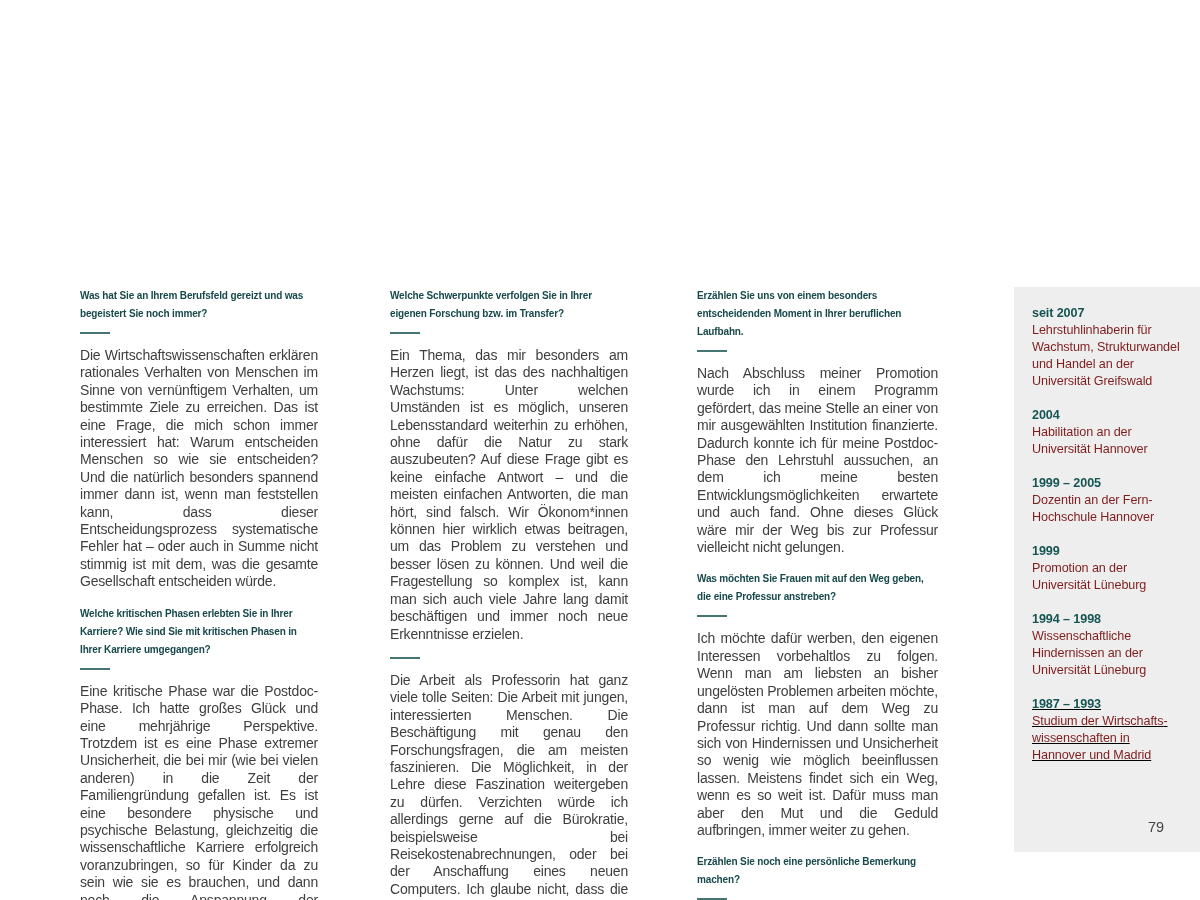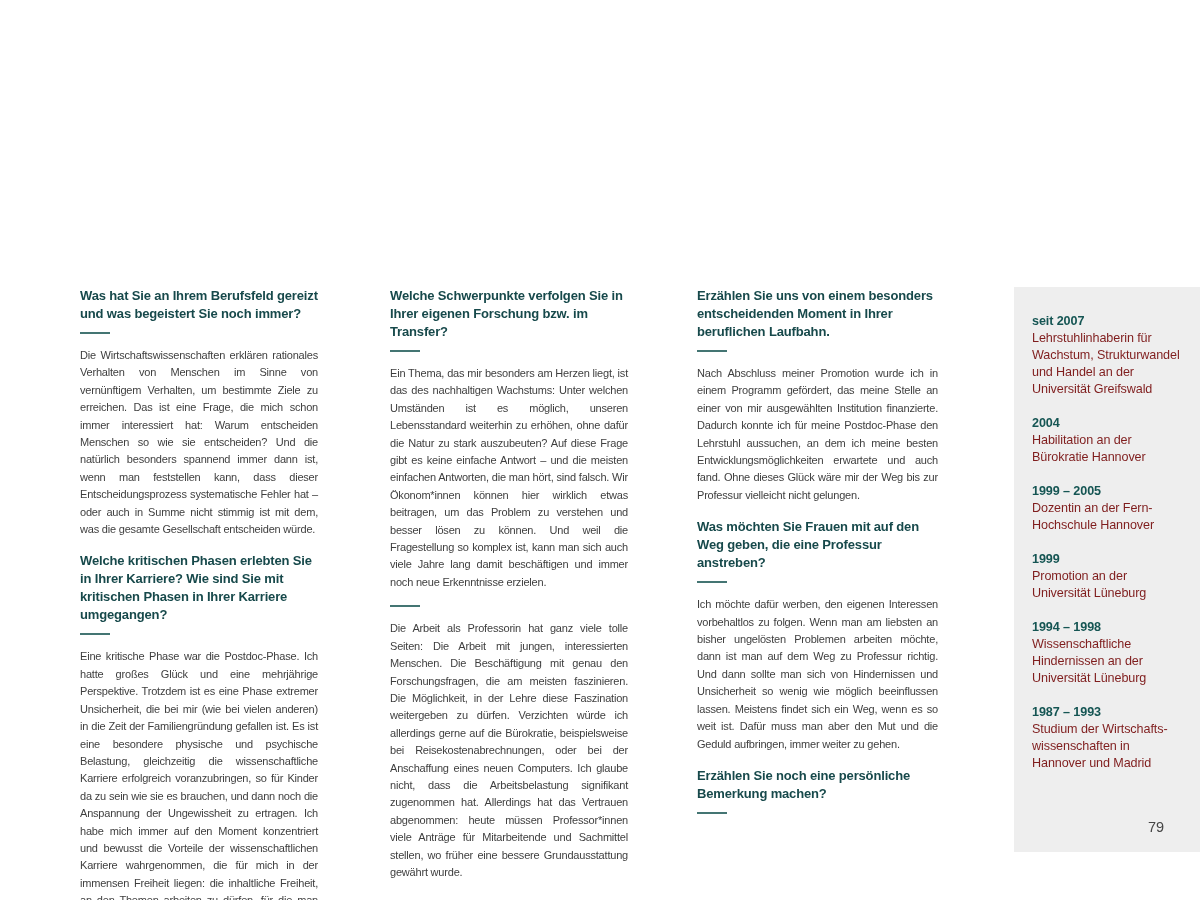--- a/index.html
+++ b/index.html
@@ -17,54 +17,54 @@
   }
   .col {
     position: absolute;
     top: 287px;
   }
   .col-1 { left: 80px;  width: 238px; }
   .col-2 { left: 390px; width: 238px; }
   .col-3 { left: 697px; width: 241px; }
   .qa h3 {
     margin: 0;
-    font-size: 13px;
+    font-size: 10px;
     line-height: 18px;
     font-weight: bold;
     color: #17494b;
     letter-spacing: -0.15px;
   }
   .rule {
     width: 30px;
     height: 0;
     border-top: 2px solid #447573;
     margin: 9px 0 13px 0;
   }
   .qa p {
     margin: 0 0 14px 0;
-    font-size: 11px;
+    font-size: 14px;
     line-height: 17.4px;
     color: #3e3e3e;
     text-align: justify;
     letter-spacing: -0.2px;
     hyphens: auto;
     -webkit-hyphens: auto;
   }
   .sidebar {
     position: absolute;
     left: 1014px;
     top: 287px;
     width: 186px;
     height: 565px;
     background: #eeeeee;
     box-sizing: border-box;
-    padding: 26px 14px 14px 18px;
+    padding: 18px 14px 14px 18px;
   }
   .cv-entry { margin-bottom: 17px; }
-  .cv-entry:last-child { margin-bottom: 0; }
+  .cv-entry:last-child { margin-bottom: 0; text-decoration: underline; }
   .cv-period {
     font-weight: bold;
     font-size: 12.6px;
     line-height: 17px;
     color: #155553;
     letter-spacing: -0.1px;
   }
   .cv-desc {
     font-size: 12.6px;
     line-height: 17px;
@@ -128,21 +128,21 @@
     </article>
   </section>
 
   <aside class="sidebar">
     <div class="cv-entry">
       <div class="cv-period">seit 2007</div>
       <div class="cv-desc">Lehrstuhlinhaberin für Wachstum, Strukturwandel und Handel an der Universität Greifswald</div>
     </div>
     <div class="cv-entry">
       <div class="cv-period">2004</div>
-      <div class="cv-desc">Habilitation an der Bürokratie Hannover</div>
+      <div class="cv-desc">Habilitation an der Universität Hannover</div>
     </div>
     <div class="cv-entry">
       <div class="cv-period">1999 – 2005</div>
       <div class="cv-desc">Dozentin an der Fern-Hochschule Hannover</div>
     </div>
     <div class="cv-entry">
       <div class="cv-period">1999</div>
       <div class="cv-desc">Promotion an der Universität Lüneburg</div>
     </div>
     <div class="cv-entry">

